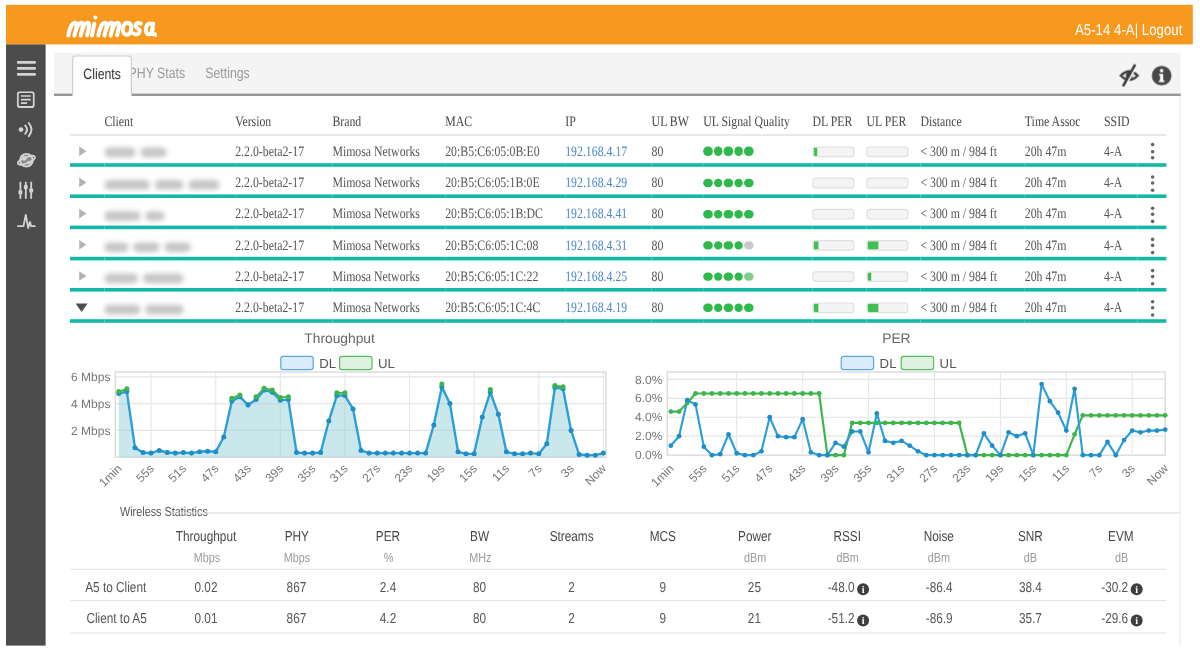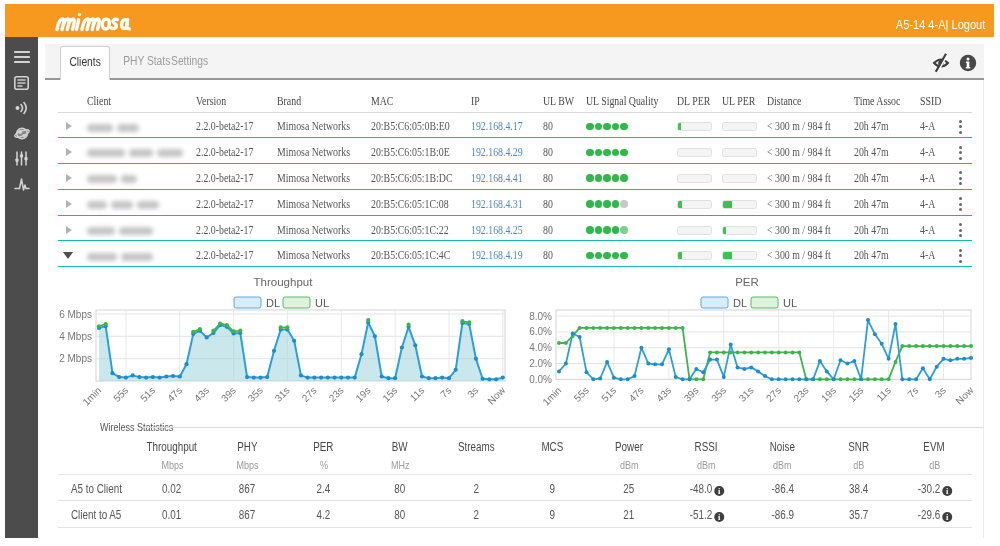--- a/index.html
+++ b/index.html
@@ -10,50 +10,50 @@
 .sxc { display:inline-block; transform:scaleX(.82); transform-origin:50% 50%; white-space:nowrap; }
 .sxr { display:inline-block; transform:scaleX(.85); transform-origin:100% 50%; white-space:nowrap; }
 #header { position:absolute; left:5px; top:4px; width:989px; height:33px; background:#f7991e; }
 #hdr-right { position:absolute; right:9px; top:13px; color:#fff; font-size:13px; }
 #sidebar { position:absolute; left:5px; top:37px; width:33px; height:501px; background:#4c4c4c; }
 #sidebar svg { display:block; margin:0 auto; }
 #panelborder { position:absolute; left:983px; top:78px; width:1px; height:460px; background:#ececec; }
 #tabbar { position:absolute; left:45px; top:44px; width:939px; height:36px; background:#f4f4f4; border-bottom:2px solid #979797; }
 .tab { position:absolute; top:46px; height:34px; line-height:31px; text-align:center; font-size:12.5px; color:#9b9b9b; white-space:nowrap; }
 #tab-clients { left:60px; width:50px; background:#fff; border:1px solid #cfcfcf; border-bottom:none; border-radius:3px 3px 0 0; color:#333; z-index:2; }
-#tab-phy { left:118px; width:52px; }
+#tab-phy { left:102px; width:52px; }
 #tab-settings { left:164px; width:52px; }
 #topicons { position:absolute; left:926px; top:53px; }
 
 
 table#clients { position:absolute; left:58px; top:87px; border-collapse:collapse; table-layout:fixed; width:914px;font-family:Liberation Serif, serif; }
 #clients th { font-size:12px; color:#484848; font-weight:normal; text-align:left; height:25px; padding-top:4px; vertical-align:middle; white-space:nowrap; }
 #clients td { font-size:12px; color:#555; height:25.8px; padding-top:4px; vertical-align:middle; white-space:nowrap; }
-#clients tr { border-bottom:1px solid #14b8a6; }
+#clients tr { border-bottom:3px solid #14b8a6; }
 #clients tr.hdr { border-bottom:1px solid #d9d9d9; }
 #clients td.ip, #clients td.ip span { color:#4a87c9; }
 .blur { display:inline-block; height:8px; border-radius:4px; background:#c5c5c5; filter:blur(2px); vertical-align:middle; }
 .arrow-r { display:inline-block; width:0; height:0; border-top:4.5px solid transparent; border-bottom:4.5px solid transparent; border-left:6.5px solid #b3b3b3; margin-left:8px; }
 .arrow-d { display:inline-block; width:0; height:0; border-left:5.5px solid transparent; border-right:5.5px solid transparent; border-top:7.5px solid #4e4e4e; margin-left:5px; }
 .dots5 span { display:inline-block; width:7.5px; height:7.5px; border-radius:50%; background:#2eb94a; margin-right:1px; }
 .dots5 span.off { background:#c9c9c9; }
 .dots5 span.lite { background:#7ecf8d; }
 .bar { position:relative; width:35px; height:9px; background:#f4f4f4; border:1px solid #e0e0e0; border-radius:2.5px; overflow:hidden; }
 .bar i { position:absolute; left:0; top:0; bottom:0; background:#41bf53; display:block; }
 .menu b { display:block; width:3px; height:3px; border-radius:50%; background:#666; margin:2.5px auto; }
 
 
 #wslabel { position:absolute; left:60px; top:421px; font-size:11px; color:#555;margin-left:40px; }
 #wsline { position:absolute; left:142px; top:427px; width:841px; height:1px; background:#ddd; }
 table#wstats { position:absolute; left:58px; top:437px; border-collapse:collapse; table-layout:fixed; width:914px; }
 #wstats td { text-align:center; vertical-align:middle; white-space:nowrap; }
 #wstats .h td { font-size:12px; color:#484848; height:19px; }
 #wstats .u td { font-size:11px; color:#9a9a9a; height:18px; }
 #wstats .v td { font-size:12px; color:#555; height:26.5px; padding-top:3px; border-top:1px solid #e4e4e4; }
-#wstats td.lbl { text-align:left; padding-left:13px; }
+#wstats td.lbl { text-align:center; padding-left:13px; }
 .info-sm { display:inline-block; transform:scaleX(1.22); width:10px; height:10px; border-radius:50%; background:#3f3f3f; color:#fff; font-size:8.5px; line-height:10px; text-align:center; vertical-align:-1px; margin-left:4px; font-family:"Liberation Serif",serif; font-weight:bold; }
 </style>
 </head>
 <body>
 <div id="header">
   <svg style="position:absolute;left:50px;top:5px" width="76" height="27" viewBox="0 0 76 27">
 <g fill="none" stroke="#fff" stroke-width="3.4" stroke-linecap="round" stroke-linejoin="round">
 <path d="M2,20.5 C3.2,14 5.4,10 7.4,10 C9.2,10 9,12.6 8.4,15 L7,20.5 C8.4,14 10.6,10 12.6,10 C14.4,10 14.2,12.6 13.6,15 L12.2,20.5 C13.6,14 15.8,10 17.8,10 C19.6,10 19.4,12.6 18.8,15 L17.6,20.3"></path>
 <path d="M23.6,10.8 L21.6,20.5"></path>
 <path d="M27,20.5 C28.2,14 30.4,10 32.4,10 C34.2,10 34,12.6 33.4,15 L32,20.5 C33.4,14 35.6,10 37.6,10 C39.4,10 39.2,12.6 38.6,15 L37.2,20.5 C38.6,14 40.8,10 42.8,10 C44.6,10 44.4,12.6 43.8,15 L42.6,20.3"></path>

